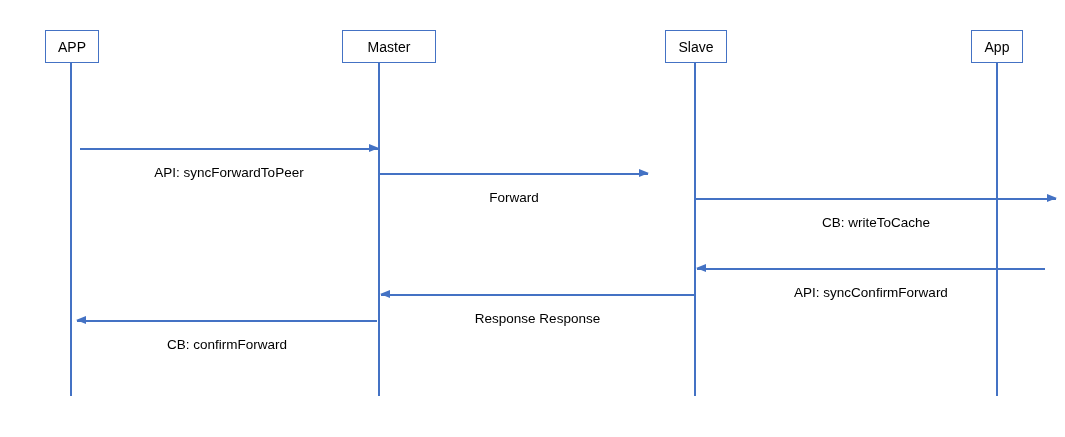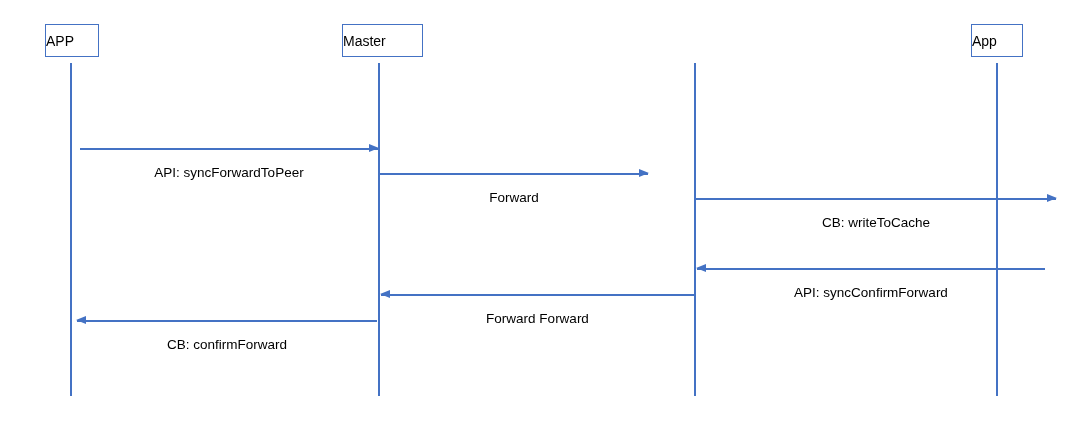--- a/index.html
+++ b/index.html
@@ -7,23 +7,23 @@
   * { margin: 0; padding: 0; box-sizing: border-box; }
   html, body { background: var(--bg); }
   body {
     width: 1065px; height: 437px;
     position: relative; overflow: hidden;
     font-family: "Liberation Sans", sans-serif;
     color: var(--text);
   }
   .canvas { position: absolute; inset: 0; }
   .actor-box {
-    position: absolute; top: 24px; height: 33px;
+    position: absolute; top: 30px; height: 33px;
     border: 1.5px solid var(--accent); background: var(--bg);
-    display: flex; align-items: center; 
+    display: flex; align-items: center; justify-content: center;
     font-size: 14px; color: var(--text); white-space: nowrap;
   }
   .lifeline {
     position: absolute; top: 63px; height: 333px; width: 2px;
     background: var(--accent);
   }
   .message { position: absolute; height: 36px; }
   .msg-label {
     position: absolute; top: 0; left: 0; right: 0;
     text-align: center; font-size: 13.5px; line-height: 17px;
@@ -42,22 +42,25 @@
   .arrowhead.dir-left  { left: -1px;  border-right: 10px solid var(--accent); }
 </style>
 </head>
 <body>
 
 <div class="canvas">
 
   <div class="actor-box" style="left:45px;  width:54px;">
     <span>APP</span>
   </div>
-  <div class="actor-box" style="left:342px; width:81px;">
+  <div class="actor-box" style="left:342px; width:94px;">
     <span>Master</span>
+  </div>
+  <div class="actor-box" style="left:665px; width:62px;">
+    <span>Slave</span>
   </div>
   <div class="actor-box" style="left:971px; width:52px;">
     <span>App</span>
   </div>
 
   <div class="lifeline" style="left:70px;"></div>
   <div class="lifeline" style="left:378px;"></div>
   <div class="lifeline" style="left:694px;"></div>
   <div class="lifeline" style="left:996px;"></div>
 
@@ -79,21 +82,21 @@
     <div class="arrowhead dir-right"></div>
   </div>
 
   <div class="message" style="left:697px; top:239px; width:348px;">
     <div class="msg-label">API: syncConfirmForward</div>
     <div class="msg-line"></div>
     <div class="arrowhead dir-left"></div>
   </div>
 
   <div class="message" style="left:381px; top:265px; width:313px;">
-    <div class="msg-label">Forward Forward</div>
+    <div class="msg-label">Response Response</div>
     <div class="msg-line"></div>
     <div class="arrowhead dir-left"></div>
   </div>
 
   <div class="message" style="left:77px; top:291px; width:300px;">
     <div class="msg-label">CB: confirmForward</div>
     <div class="msg-line"></div>
     <div class="arrowhead dir-left"></div>
   </div>
 

